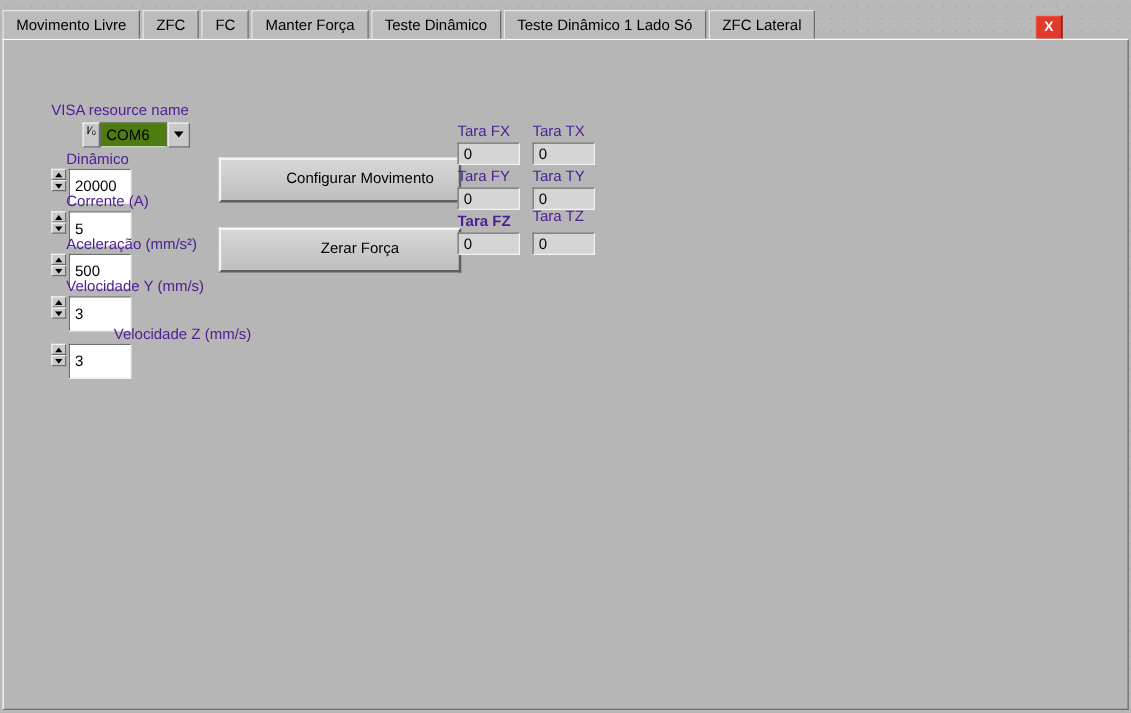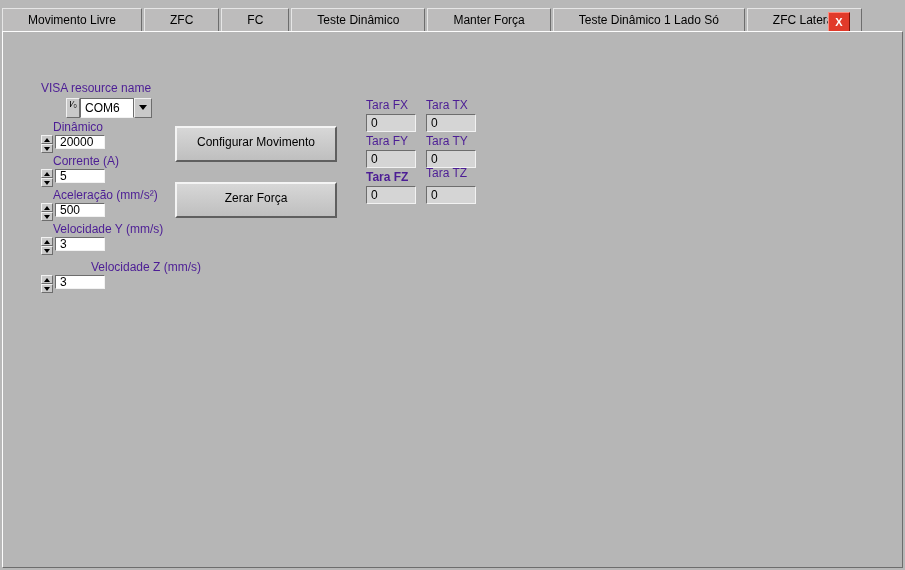--- a/index.html
+++ b/index.html
@@ -36,21 +36,21 @@
     left: 2px;
     top: 8px;
     height: 24px;
     display: flex;
     align-items: flex-end;
   }
   .tab {
     display: inline-flex;
     align-items: center;
     height: 22px;
-    padding: 0 25px;
+    padding: 0 10px;
     margin-right: 2px;
     background: #bdbcbc;
     border-top: 1px solid #e6e6e6;
     border-left: 1px solid #e6e6e6;
     border-right: 1px solid #6d6d6d;
     border-bottom: 1px solid #6d6d6d;
     font-size: 12px;
     cursor: pointer;
     white-space: nowrap;
   }
@@ -126,21 +126,21 @@
     border-left: 1px solid #f2f2f2;
     border-right: 1px solid #6d6d6d;
     border-bottom: 1px solid #6d6d6d;
     display: flex;
     align-items: center;
     justify-content: center;
     cursor: pointer;
   }
   .spin .sb svg { display: block; }
   .num-in {
-    height: 14px;
+    height: 28px;
     border-top: 1px solid #6d6d6d;
     border-left: 1px solid #6d6d6d;
     border-right: 1px solid #f2f2f2;
     border-bottom: 1px solid #f2f2f2;
     background: #fff;
     padding: 0 4px;
     font-family: inherit;
     font-size: 12px;
     box-sizing: border-box;
   }
@@ -175,21 +175,21 @@
     border-right: 1px solid #6d6d6d;
     border-bottom: 1px solid #6d6d6d;
     font-size: 9px;
     line-height: 9px;
     text-align: center;
     padding-top: 1px;
     box-sizing: border-box;
   }
   .visa .txt {
     width: 54px;
-    background: #ffffff;
+    background: #4d7c0f;
     border-top: 1px solid #6d6d6d;
     border-left: 1px solid #6d6d6d;
     border-right: 1px solid #6d6d6d;
     border-bottom: 1px solid #f2f2f2;
     padding: 0 4px;
     font-size: 12px;
     line-height: 18px;
     box-sizing: border-box;
   }
   .visa .dd {
@@ -212,34 +212,35 @@
     height: 32px;
     background: linear-gradient(#d7d7d7, #bfbfbf);
     border-top: 2px solid #f4f4f4;
     border-left: 2px solid #f4f4f4;
     border-right: 2px solid #5f5f5f;
     border-bottom: 2px solid #5f5f5f;
     text-align: center;
     line-height: 28px;
     font-size: 12px;
     cursor: pointer;
+    padding-left: 32px;
   }
 </style>
 </head>
 <body>
 
 <div class="window">
   <div class="grid-bg"></div>
 
   <div class="tabstrip">
     <div class="tab">Movimento Livre</div>
     <div class="tab">ZFC</div>
     <div class="tab">FC</div>
+    <div class="tab">Manter Força</div>
     <div class="tab">Teste Dinâmico</div>
-    <div class="tab">Manter Força</div>
     <div class="tab">Teste Dinâmico 1 Lado Só</div>
     <div class="tab">ZFC Lateral</div>
   </div>
 
   <div class="close-btn">X</div>
 
   <div class="tabpage">
 
     <div class="lbl" style="left:38px; top:49px;">VISA resource name</div>
     <div class="visa" style="left:38px; top:66px;padding-left:25px;">

